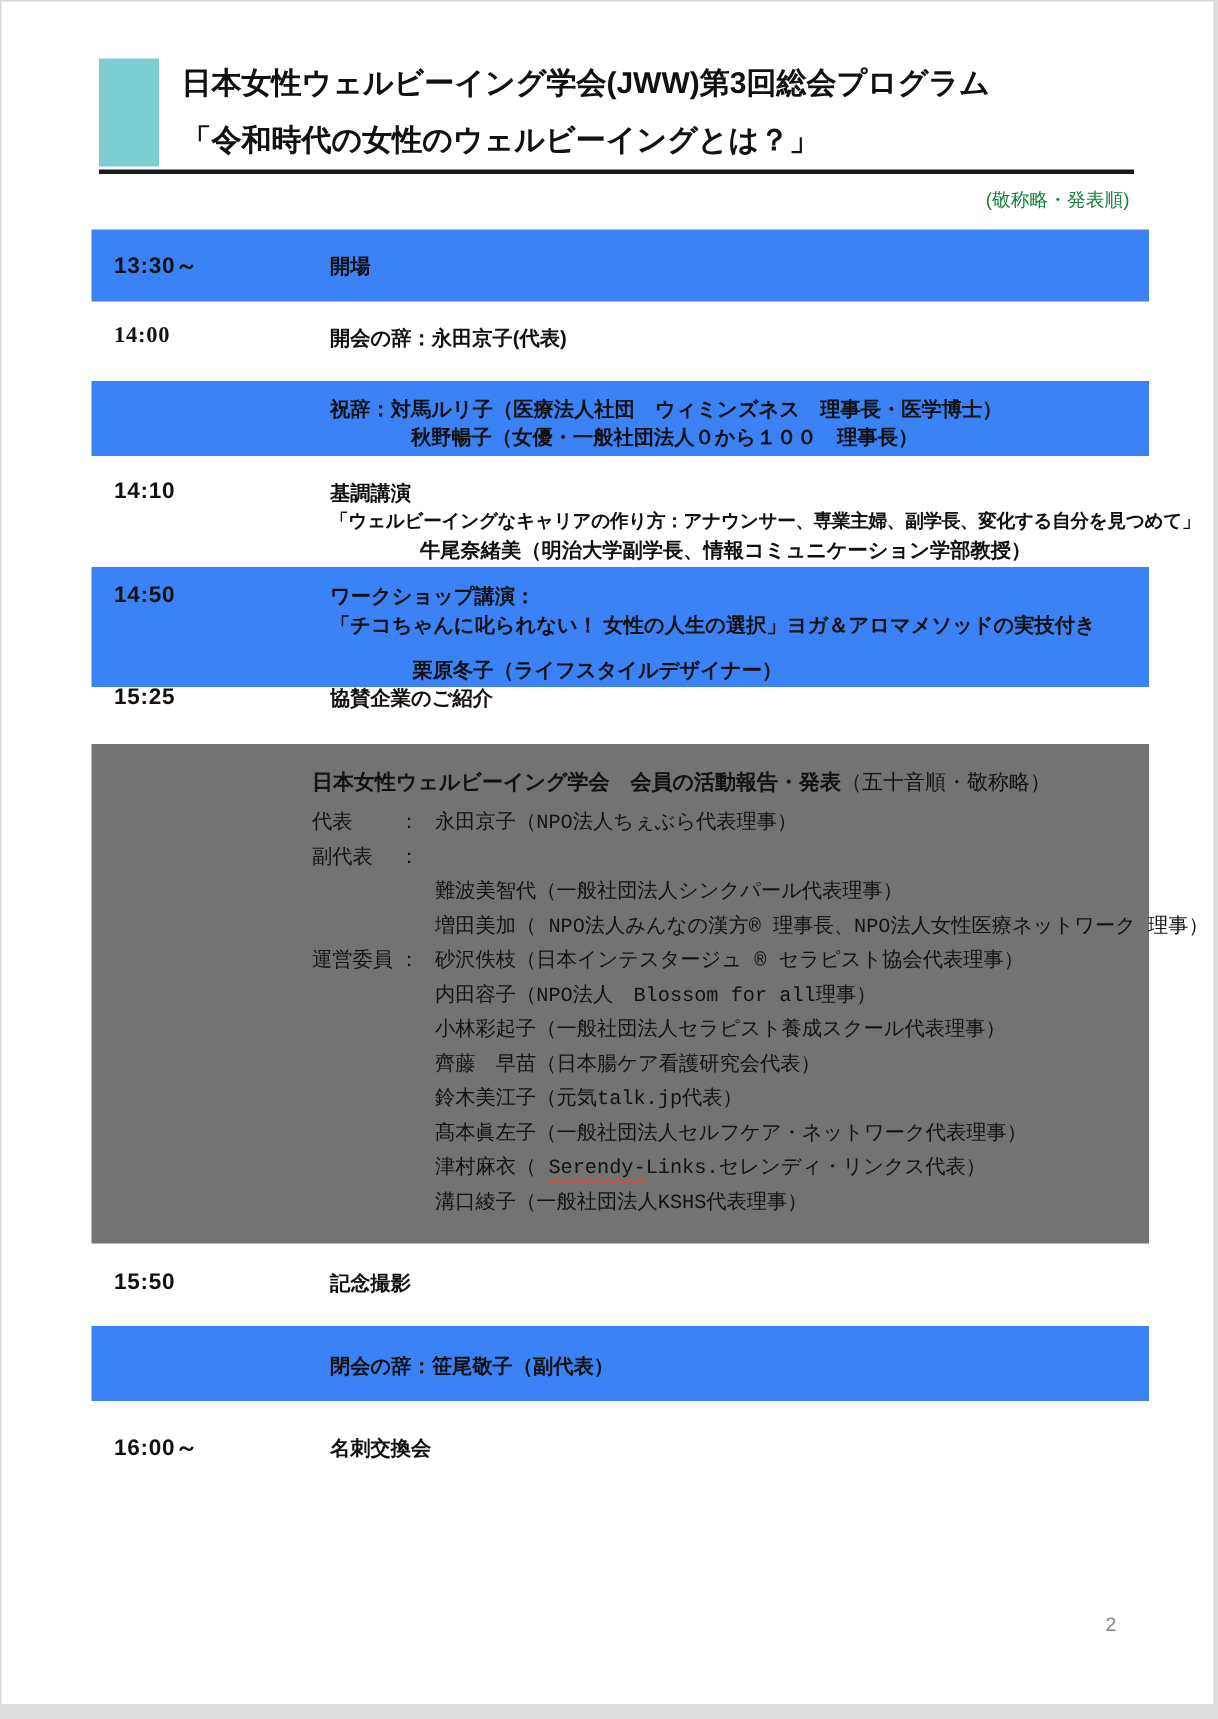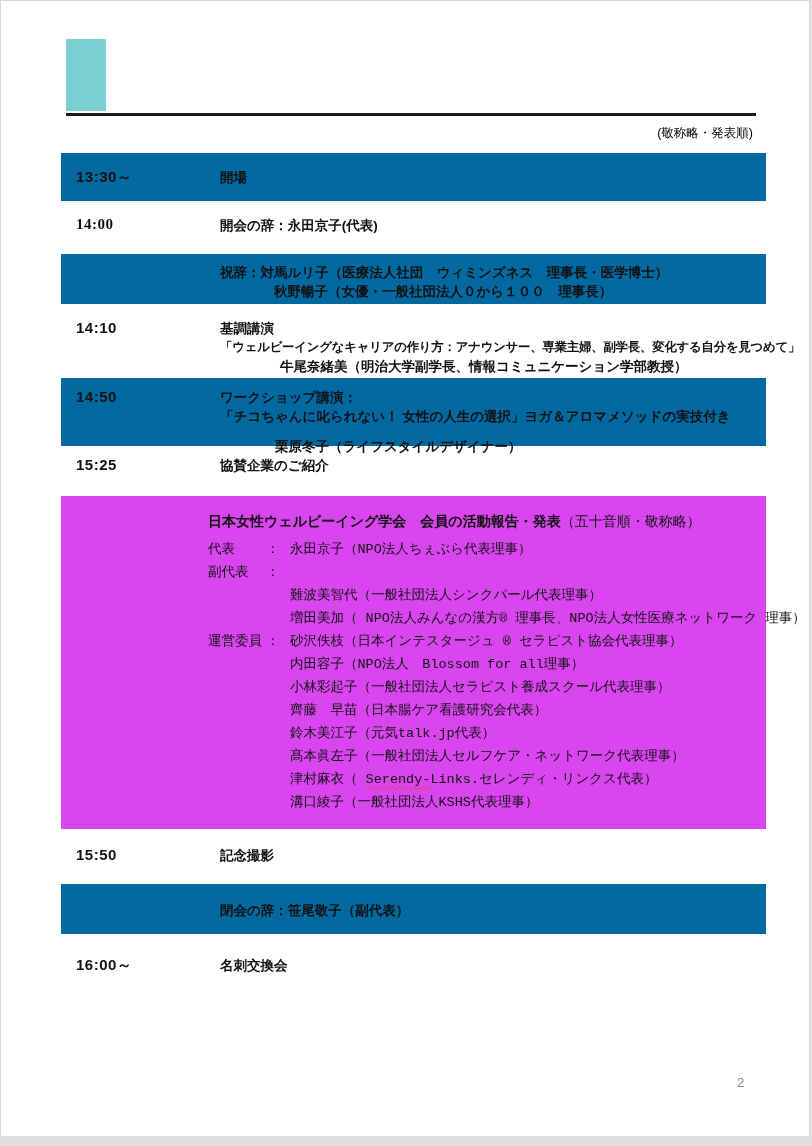--- a/index.html
+++ b/index.html
@@ -28,45 +28,45 @@
   .title-line{
     font-size:20px;font-weight:bold;line-height:38px;
     letter-spacing:0px;white-space:nowrap;
   }
   .header-rule{
     position:absolute;left:65px;top:112px;width:690px;height:3px;
     background:#1A1A1A;
   }
   .courtesy-note{
     position:absolute;top:124px;right:56px;
-    font-size:12.5px;color:#000000;
+    font-size:12.5px;color:#15803d;
   }
   
   .row{
     position:absolute;left:60px;width:705px;
     box-sizing:border-box;
   }
-  .row.hl{background:#0369a1;}
+  .row.hl{background:#3b82f6;}
   .time{
     position:absolute;left:15px;top:0;width:120px;
     font-size:15px;font-weight:bold;letter-spacing:0.5px;
   }
   .content{
     margin-left:145px;
     font-size:13.5px;font-weight:bold;line-height:19px;padding-left:14px;
   }
   .content .ln{white-space:nowrap;}
   .content .small{font-size:12.4px;letter-spacing:-0.2px;}
   .ind-54{padding-left:54px;}
   .ind-60{padding-left:60px;}
   .ind-55{padding-left:55px;margin-top:11px;}
   
   .members{
     position:absolute;left:60px;top:495px;width:705px;height:333px;
-    background:#d946ef;box-sizing:border-box;
+    background:#737373;box-sizing:border-box;
     padding:16px 0 0 147px;
   }
   .members-title{font-size:14px;line-height:18px;white-space:nowrap;}
   .members-title .bold{font-weight:bold;}
   .members-rows{margin-top:11px;}
   .m-row{
     display:flex;align-items:flex-start;
     font-size:13.5px;line-height:17px;margin-top:6px;
     white-space:nowrap;
     font-family:Liberation Mono, monospace;
@@ -86,20 +86,24 @@
     position:absolute;left:736px;top:1074px;
     font-size:13px;color:#888;
   }
 </style>
 </head>
 <body>
 
 <div class="page">
 
   <div class="accent-block"></div>
+  <div class="title-wrap">
+    <div class="title-line">日本女性ウェルビーイング学会(JWW)第3回総会プログラム</div>
+    <div class="title-line">「令和時代の女性のウェルビーイングとは？」</div>
+  </div>
   <div class="header-rule"></div>
   <div class="courtesy-note">(敬称略・発表順)</div>
 
   <div class="row hl" style="top:152px;height:48px;padding-top:15px;">
     <div class="time" style="top:15px;">13:30～</div>
     <div class="content">
         <div class="ln">開場</div>
       </div>
   </div>
 
@@ -119,21 +123,21 @@
 
   <div class="row" style="top:308px;height:67px;padding-top:10px;">
     <div class="time" style="top:10px;">14:10</div>
     <div class="content">
       <div class="ln">基調講演</div>
       <div class="ln small">「ウェルビーイングなキャリアの作り方：アナウンサー、専業主婦、副学長、変化する自分を見つめて」</div>
       <div class="ln ind-60">牛尾奈緒美（明治大学副学長、情報コミュニケーション学部教授）</div>
     </div>
   </div>
 
-  <div class="row hl" style="top:377px;height:68px;padding-top:10px;">
+  <div class="row hl" style="top:377px;height:80px;padding-top:10px;">
     <div class="time" style="top:10px;">14:50</div>
     <div class="content">
       <div class="ln">ワークショップ講演：</div>
       <div class="ln">「チコちゃんに叱られない！ 女性の人生の選択」ヨガ＆アロマメソッドの実技付き</div>
       <div class="ln ind-55">栗原冬子（ライフスタイルデザイナー）</div>
     </div>
   </div>
 
   <div class="row" style="top:449px;height:30px;padding-top:6px;">
     <div class="time" style="top:6px;">15:25</div>

